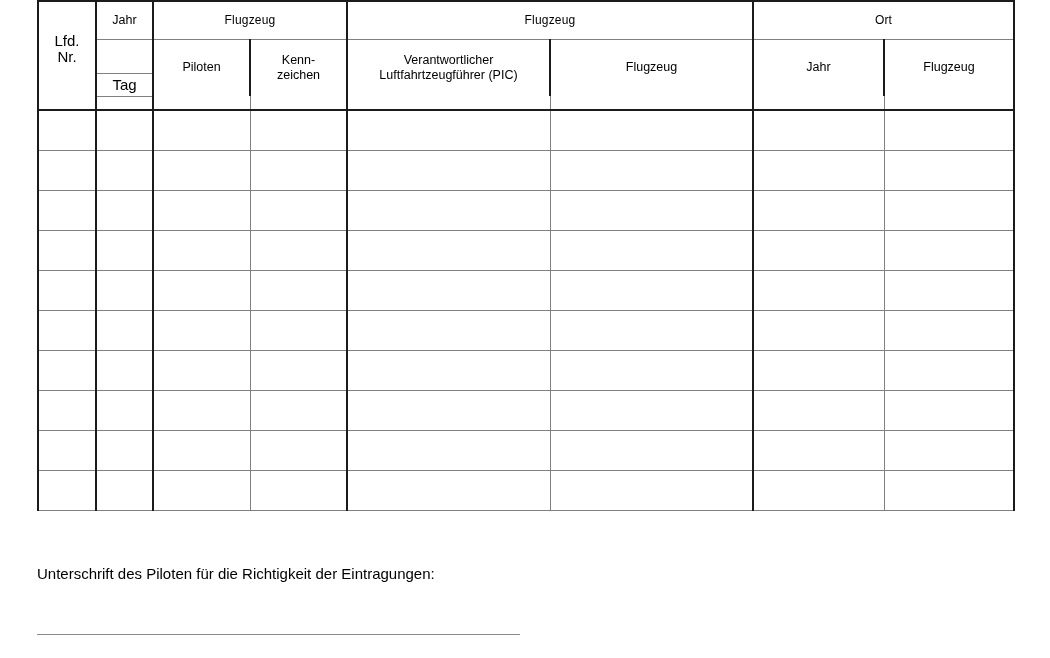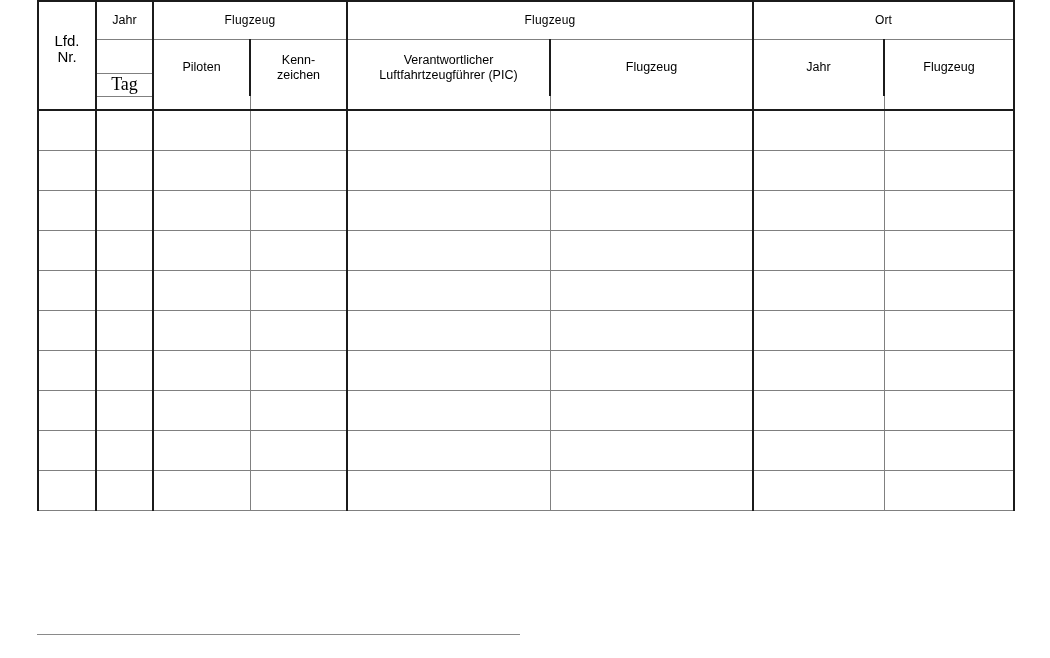--- a/index.html
+++ b/index.html
@@ -64,23 +64,22 @@
     line-height: 16px;
   }
   .jahr-cell {
     font-size: 12.5px;
     height: 38px;
   }
   .blank-jahr {
     height: 34px;
   }
   .tag-cell {
-    font-size: 18px;
+    font-size: 15px;
     height: 23px;
-    font-family: Liberation Serif, serif;
   }
 
   .body-row td {
     height: 40px;
   }
 
   
   .sig-text {
     position: absolute;
     left: 37px;
@@ -253,15 +252,16 @@
       <td class="h-thin-b v-thin-r"></td>
       <td class="h-thin-b v-thick-r"></td>
       <td class="h-thin-b v-thin-r"></td>
       <td class="h-thin-b v-thick-r"></td>
       <td class="h-thin-b v-thin-r"></td>
       <td class="h-thin-b v-thick-r"></td>
     </tr>
   </tbody>
     </table>
 
+  <div class="sig-text">Unterschrift des Piloten für die Richtigkeit der Eintragungen:</div>
   <div class="sig-line"></div>
 
 </div>
 
 </body></html>

